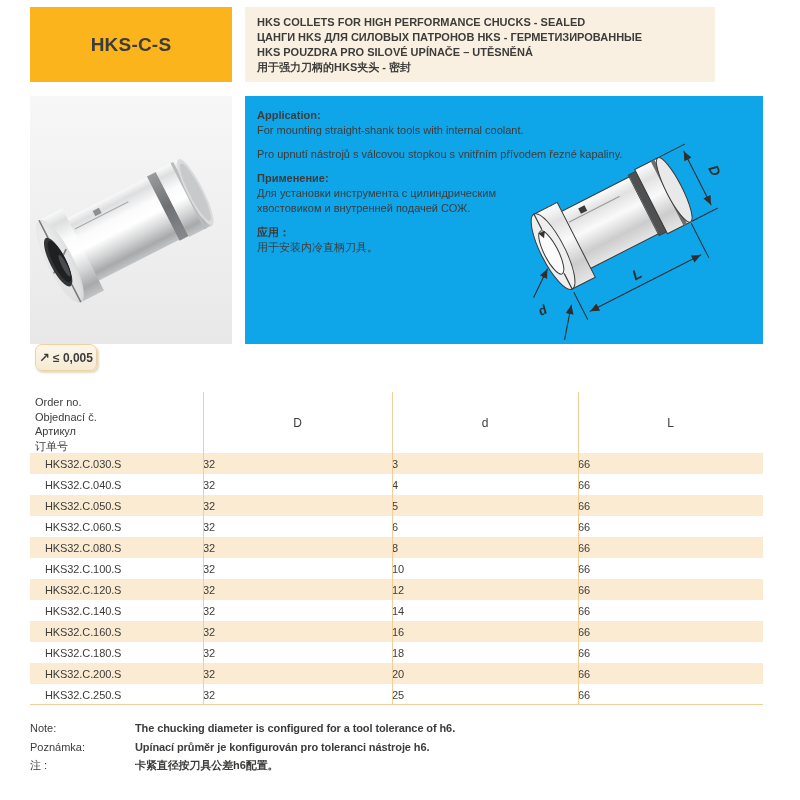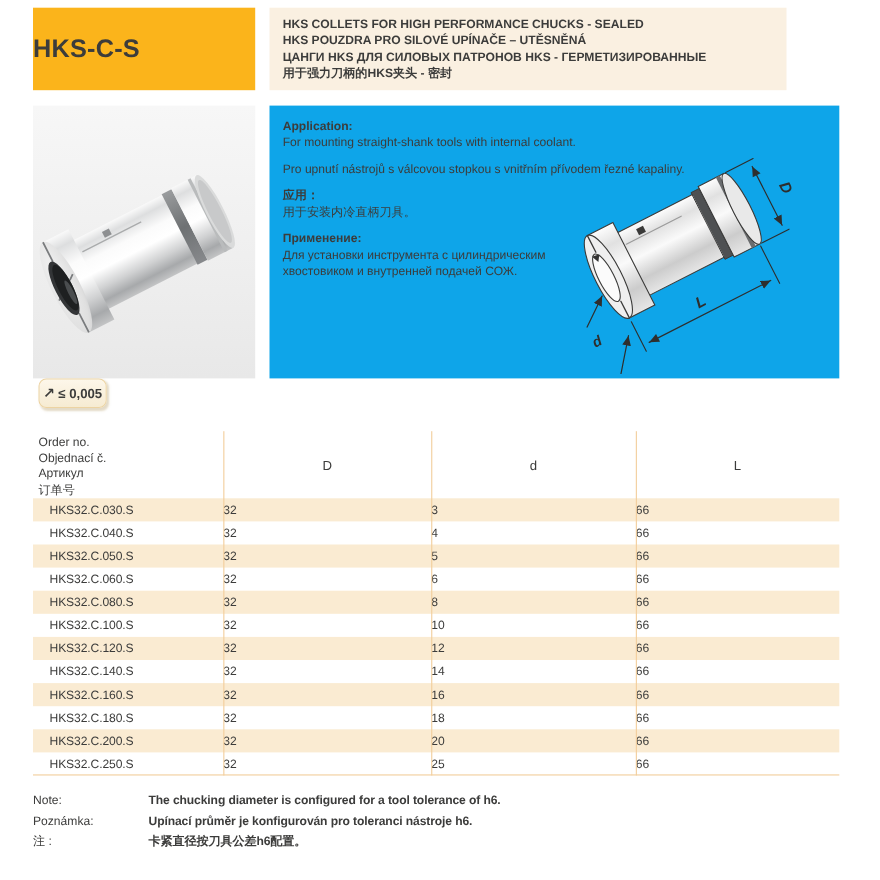--- a/index.html
+++ b/index.html
@@ -5,22 +5,22 @@
   html,body{margin:0;padding:0}
   body{
     width:800px;height:800px;position:relative;overflow:hidden;
     background:#ffffff;color:#3c3c3b;
     font-family:"Liberation Sans","DejaVu Sans",sans-serif;
   }
   .abs{position:absolute}
 
   
   .yellow-box{left:30px;top:7px;width:202px;height:75px;background:#FBB41B;
-    display:flex;align-items:center;
-    font-size:23px;font-weight:bold;letter-spacing:.2px;color:#3c3c3b}
+    display:flex;align-items:center;justify-content:center;
+    font-size:19px;font-weight:bold;letter-spacing:.2px;color:#3c3c3b}
   .title-band{left:245px;top:7px;width:470px;height:75px;background:#FAF0E1;
     padding:8px 12px;box-sizing:border-box}
   .title-line{font-size:11px;font-weight:bold;line-height:15px;white-space:nowrap}
 
   
   .photo-box{left:30px;top:96px;width:202px;height:248px;
     background:linear-gradient(180deg,#f7f7f7 0%,#efefef 55%,#e8e8e8 100%)}
   .app-panel{left:245px;top:96px;width:518px;height:248px;background:#0ea5e9}
   .app-text-col{position:absolute;left:12px;top:12px;width:486px}
   .app-sec{margin-bottom:9px}
@@ -59,22 +59,22 @@
 </style>
 </head>
 <body>
 
 <div class="abs yellow-box">
   <span>HKS-C-S</span>
 </div>
 <div class="abs title-band">
 
 <div class="title-line alt">HKS COLLETS FOR HIGH PERFORMANCE CHUCKS - SEALED</div>
+    <div class="title-line alt">ЦАНГИ HKS ДЛЯ СИЛОВЫХ ПАТРОНОВ HKS - ГЕРМЕТИЗИРОВАННЫЕ</div>
     <div class="title-line">HKS POUZDRA PRO SILOVÉ UPÍNAČE – UTĚSNĚNÁ</div>
-    <div class="title-line alt">ЦАНГИ HKS ДЛЯ СИЛОВЫХ ПАТРОНОВ HKS - ГЕРМЕТИЗИРОВАННЫЕ</div>
     <div class="title-line">用于强力刀柄的HKS夹头 - 密封</div>
   </div>
 
 <div class="abs photo-box">
   <svg width="202" height="248" viewBox="0 0 202 248">
     <defs>
       <linearGradient id="pm" x1="0" y1="0" x2="0" y2="1">
         <stop offset="0" stop-color="#f9f9f9"></stop>
           <stop offset="0.12" stop-color="#dddedf"></stop>
         <stop offset="0.32" stop-color="#fbfbfb"></stop>
@@ -118,29 +118,29 @@
 
       <div class="app-sec alt">
         <div class="app-label">Application:</div>
         <div class="app-text">For mounting straight-shank tools with internal coolant.</div>
       </div>
 
       <div class="app-sec">
         <div class="app-text">Pro upnutí nástrojů s válcovou stopkou s vnitřním přívodem řezné kapaliny.</div>
       </div>
 
-      <div class="app-sec">
-        <div class="app-label">应用：</div>
-        <div class="app-text">用于安装内冷直柄刀具。</div>
-      </div>
-
       <div class="app-sec alt">
         <div class="app-label">Применение:</div>
         <div class="app-text">Для установки инструмента с цилиндрическим
 хвостовиком и внутренней подачей СОЖ.</div>
+      </div>
+
+      <div class="app-sec">
+        <div class="app-label">应用：</div>
+        <div class="app-text">用于安装内冷直柄刀具。</div>
       </div>
     </div>
 
   <div class="diagram-wrap">
     <svg width="260" height="228" viewBox="0 0 260 228">
       <defs>
         <linearGradient id="dm" x1="0" y1="0" x2="0" y2="1">
           <stop offset="0" stop-color="#fdfdfd"></stop>
             <stop offset="0.2" stop-color="#e1e1e1"></stop>
           <stop offset="0.45" stop-color="#fafafa"></stop>

